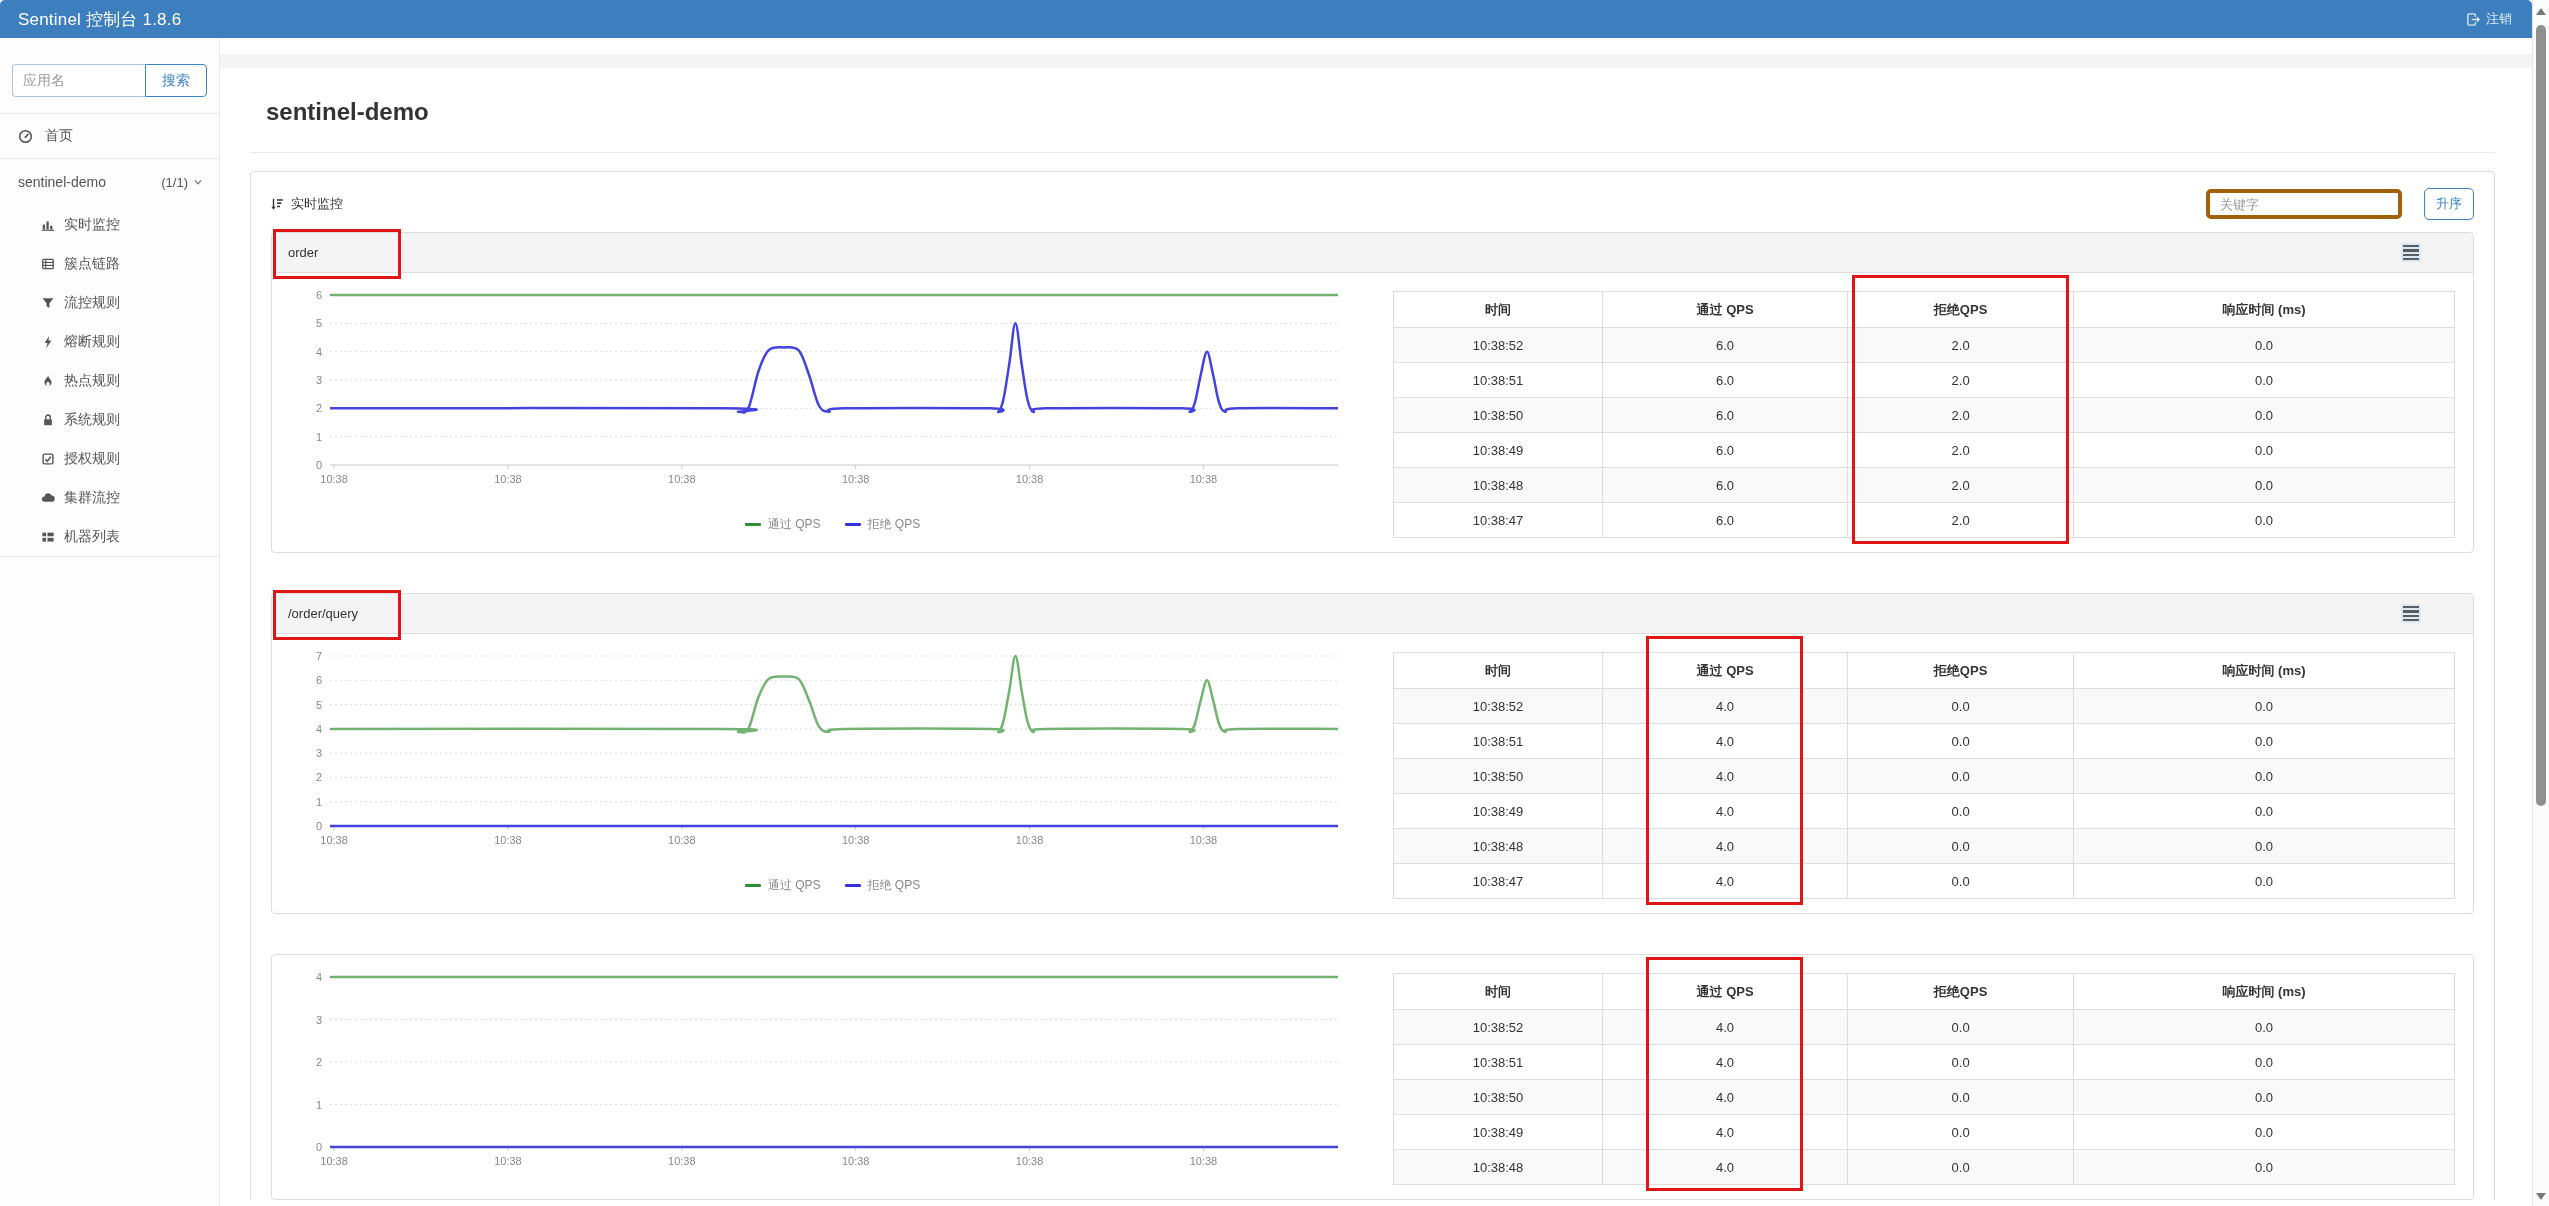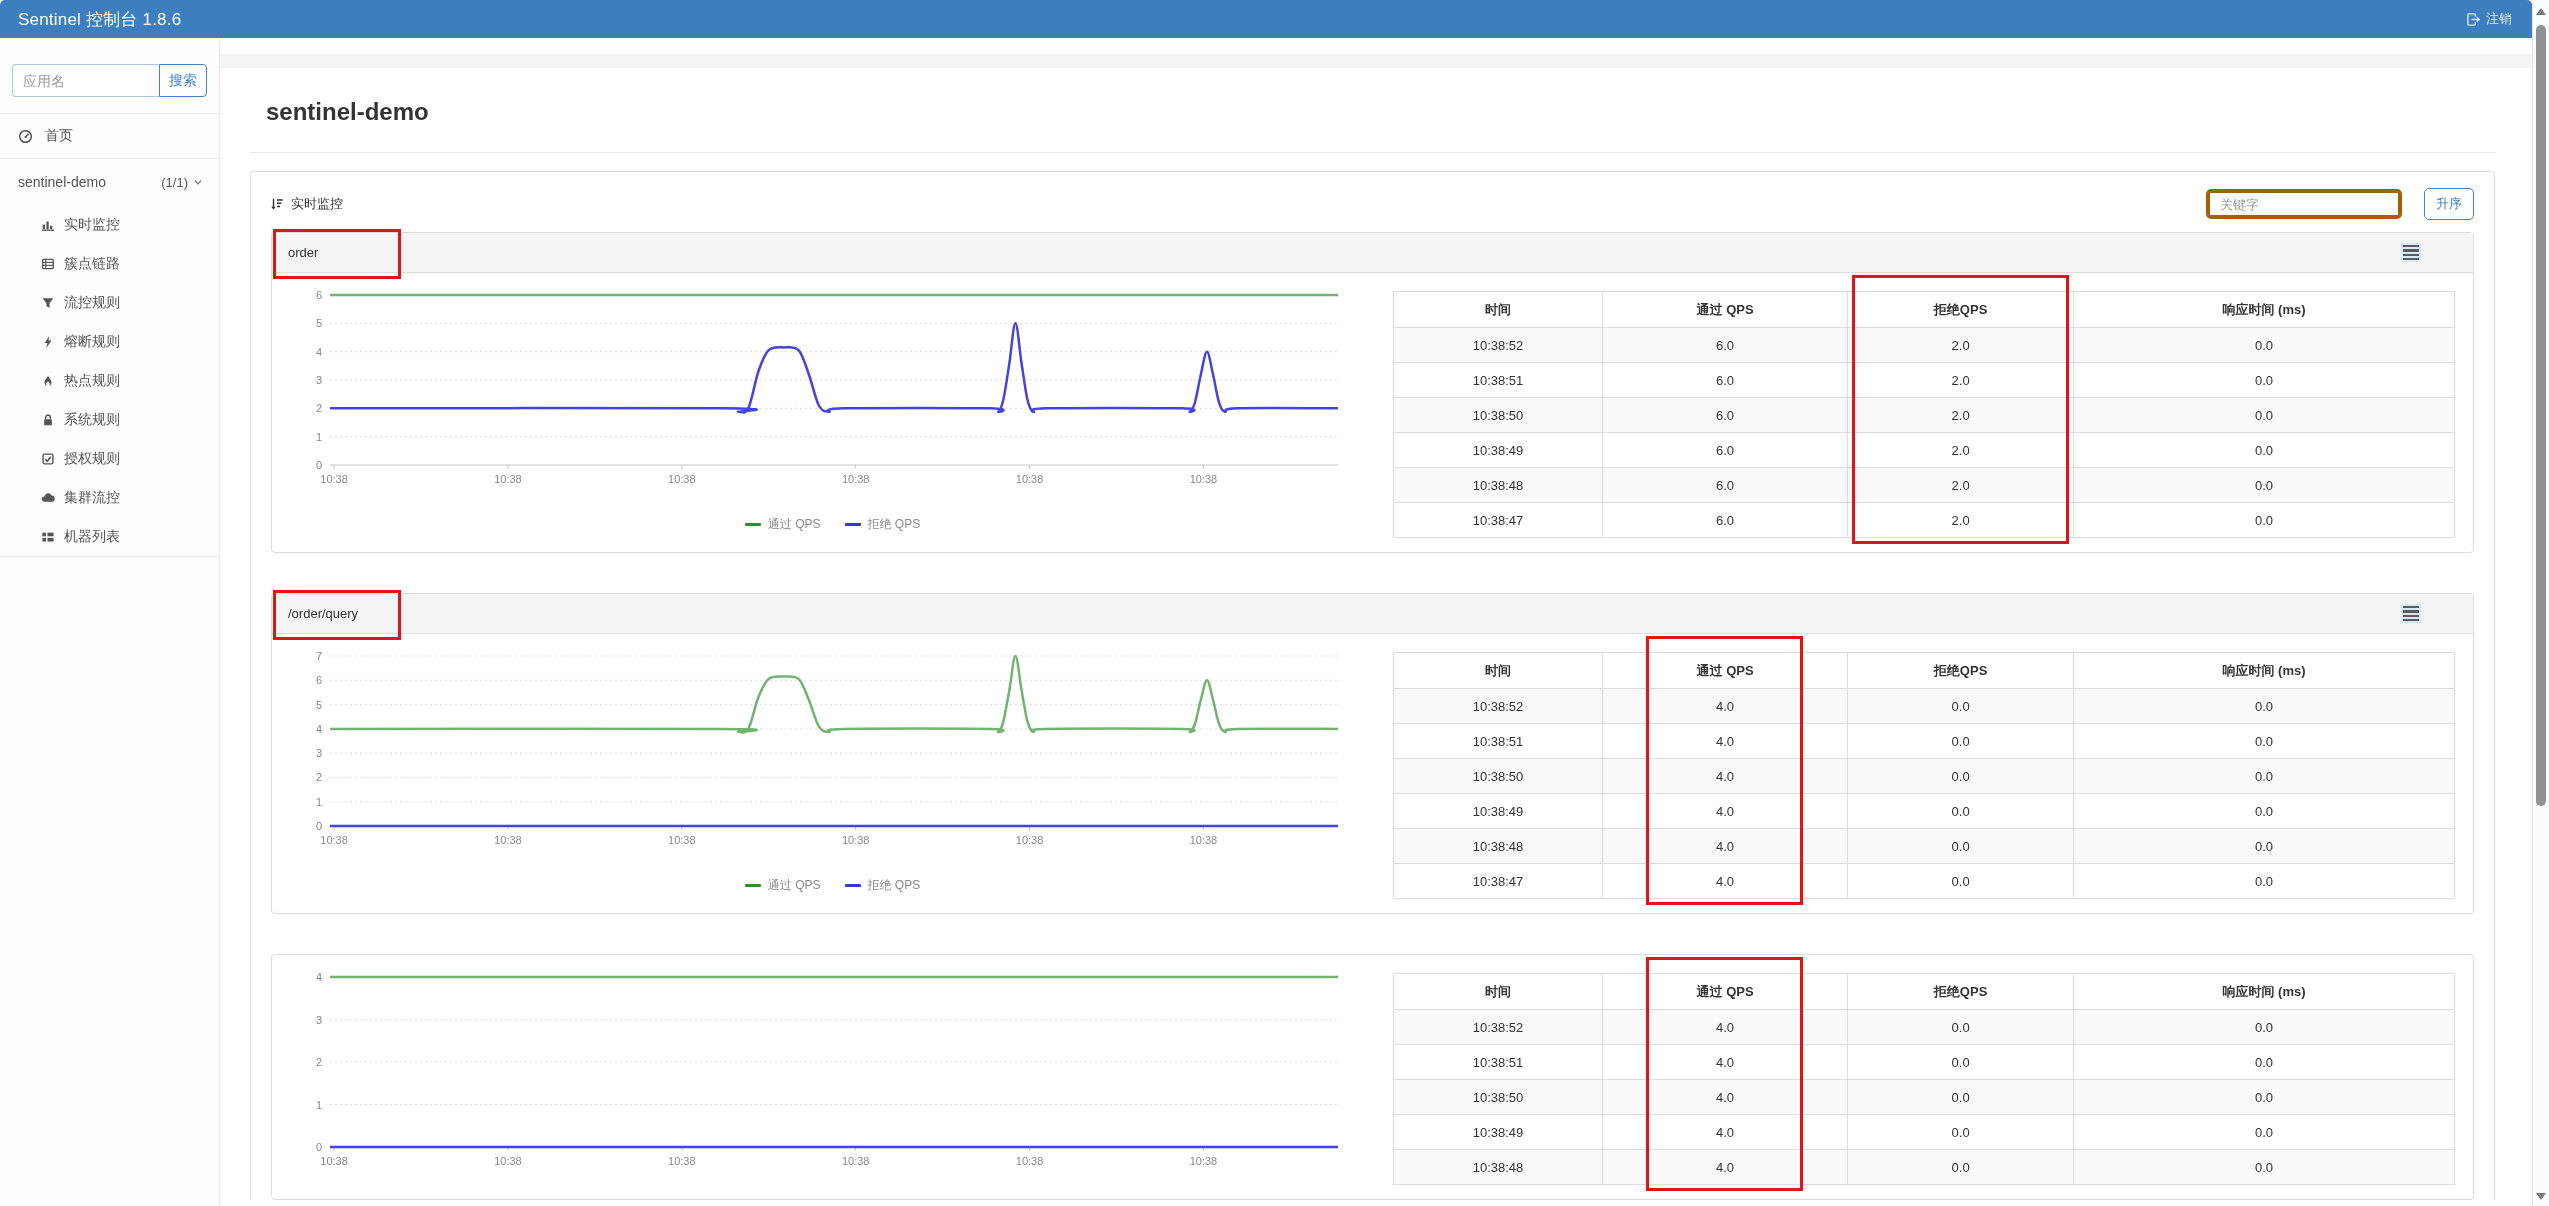--- a/index.html
+++ b/index.html
@@ -20,23 +20,23 @@
   .sb-down { position:absolute; bottom:6px; left:3px; width:0; height:0; border-left:5.5px solid transparent; border-right:5.5px solid transparent; border-top:7px solid #7a7a7a; }
 
   
   .layout { position:absolute; top:38px; left:0; right:17px; bottom:0; display:flex; }
   .sidebar { width:220px; background:#fdfdfd; border-right:1px solid #e9e9e9; }
   .main { flex:1; position:relative; }
 
   
   .search-group { display:flex; margin:26px 12px 16px 12px; height:33px; }
   .search-group input { flex:1; min-width:0; border:1px solid #a9c7e0; border-right:none; border-radius:4px 0 0 4px;
-                        padding:0 10px; font-size:14px; color:#333; outline:none; font-family:Liberation Sans, sans-serif; }
+                        padding:0 10px; font-size:14px; color:#333; outline:none; font-family:Liberation Serif, serif; }
   .search-group input::placeholder { color:#9a9a9a; }
-  .search-group button { width:48px; background:#fff; border:1px solid #3f83c9; color:#3f83c9;
+  .search-group button { width:62px; background:#fff; border:1px solid #3f83c9; color:#3f83c9;
                          border-radius:0 4px 4px 0; font-size:14px; cursor:pointer; font-family:inherit; }
   .side-divider { border-top:1px solid #eaeaea; }
   .side-item { display:flex; align-items:center; gap:12px; height:44px; padding:0 18px; font-size:14px; color:#555; cursor:pointer; }
   .app-row { display:flex; align-items:center; height:46px; padding:0 14px 0 18px; font-size:14px; color:#555; cursor:pointer; }
   .app-row .count { margin-left:auto; font-size:13px; color:#555; }
   .sub-item { display:flex; align-items:center; gap:9px; height:39px; padding:0 18px 0 40px; font-size:14px; color:#555; cursor:pointer; }
   .icon { display:inline-flex; width:15px; justify-content:center; }
 
   
   .top-strip { margin-top:16px; height:14px; background:#f4f4f4; }

